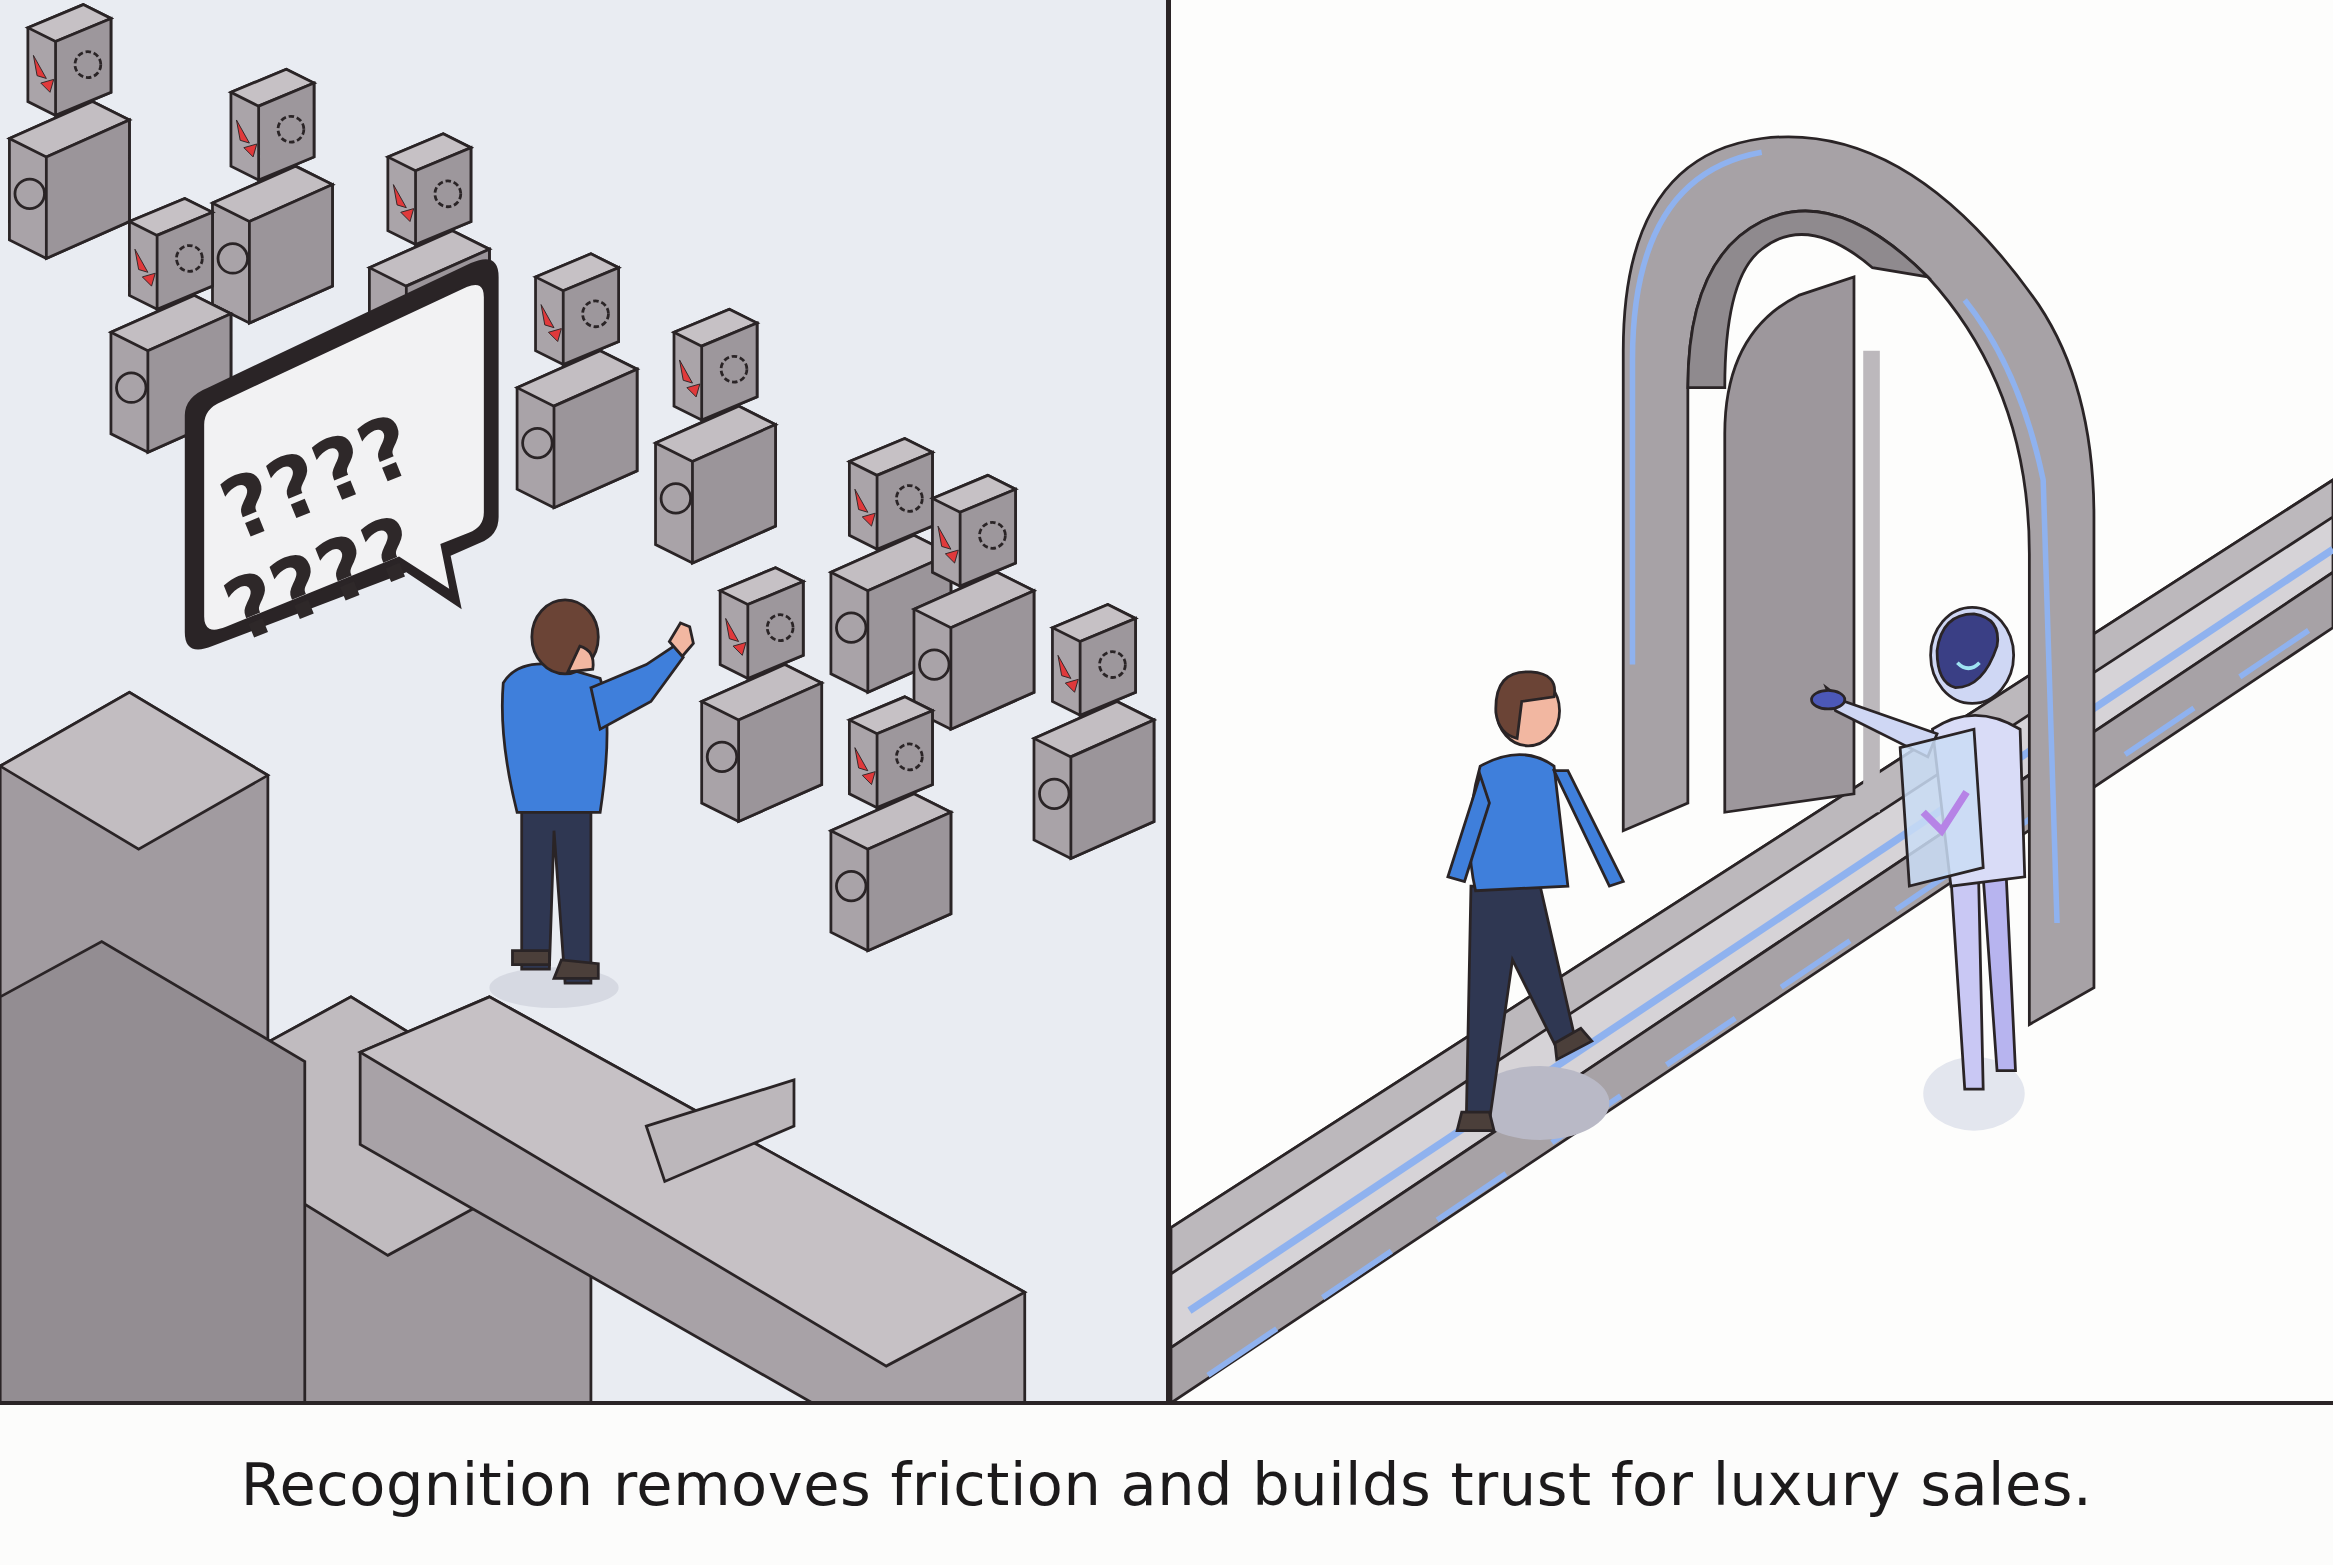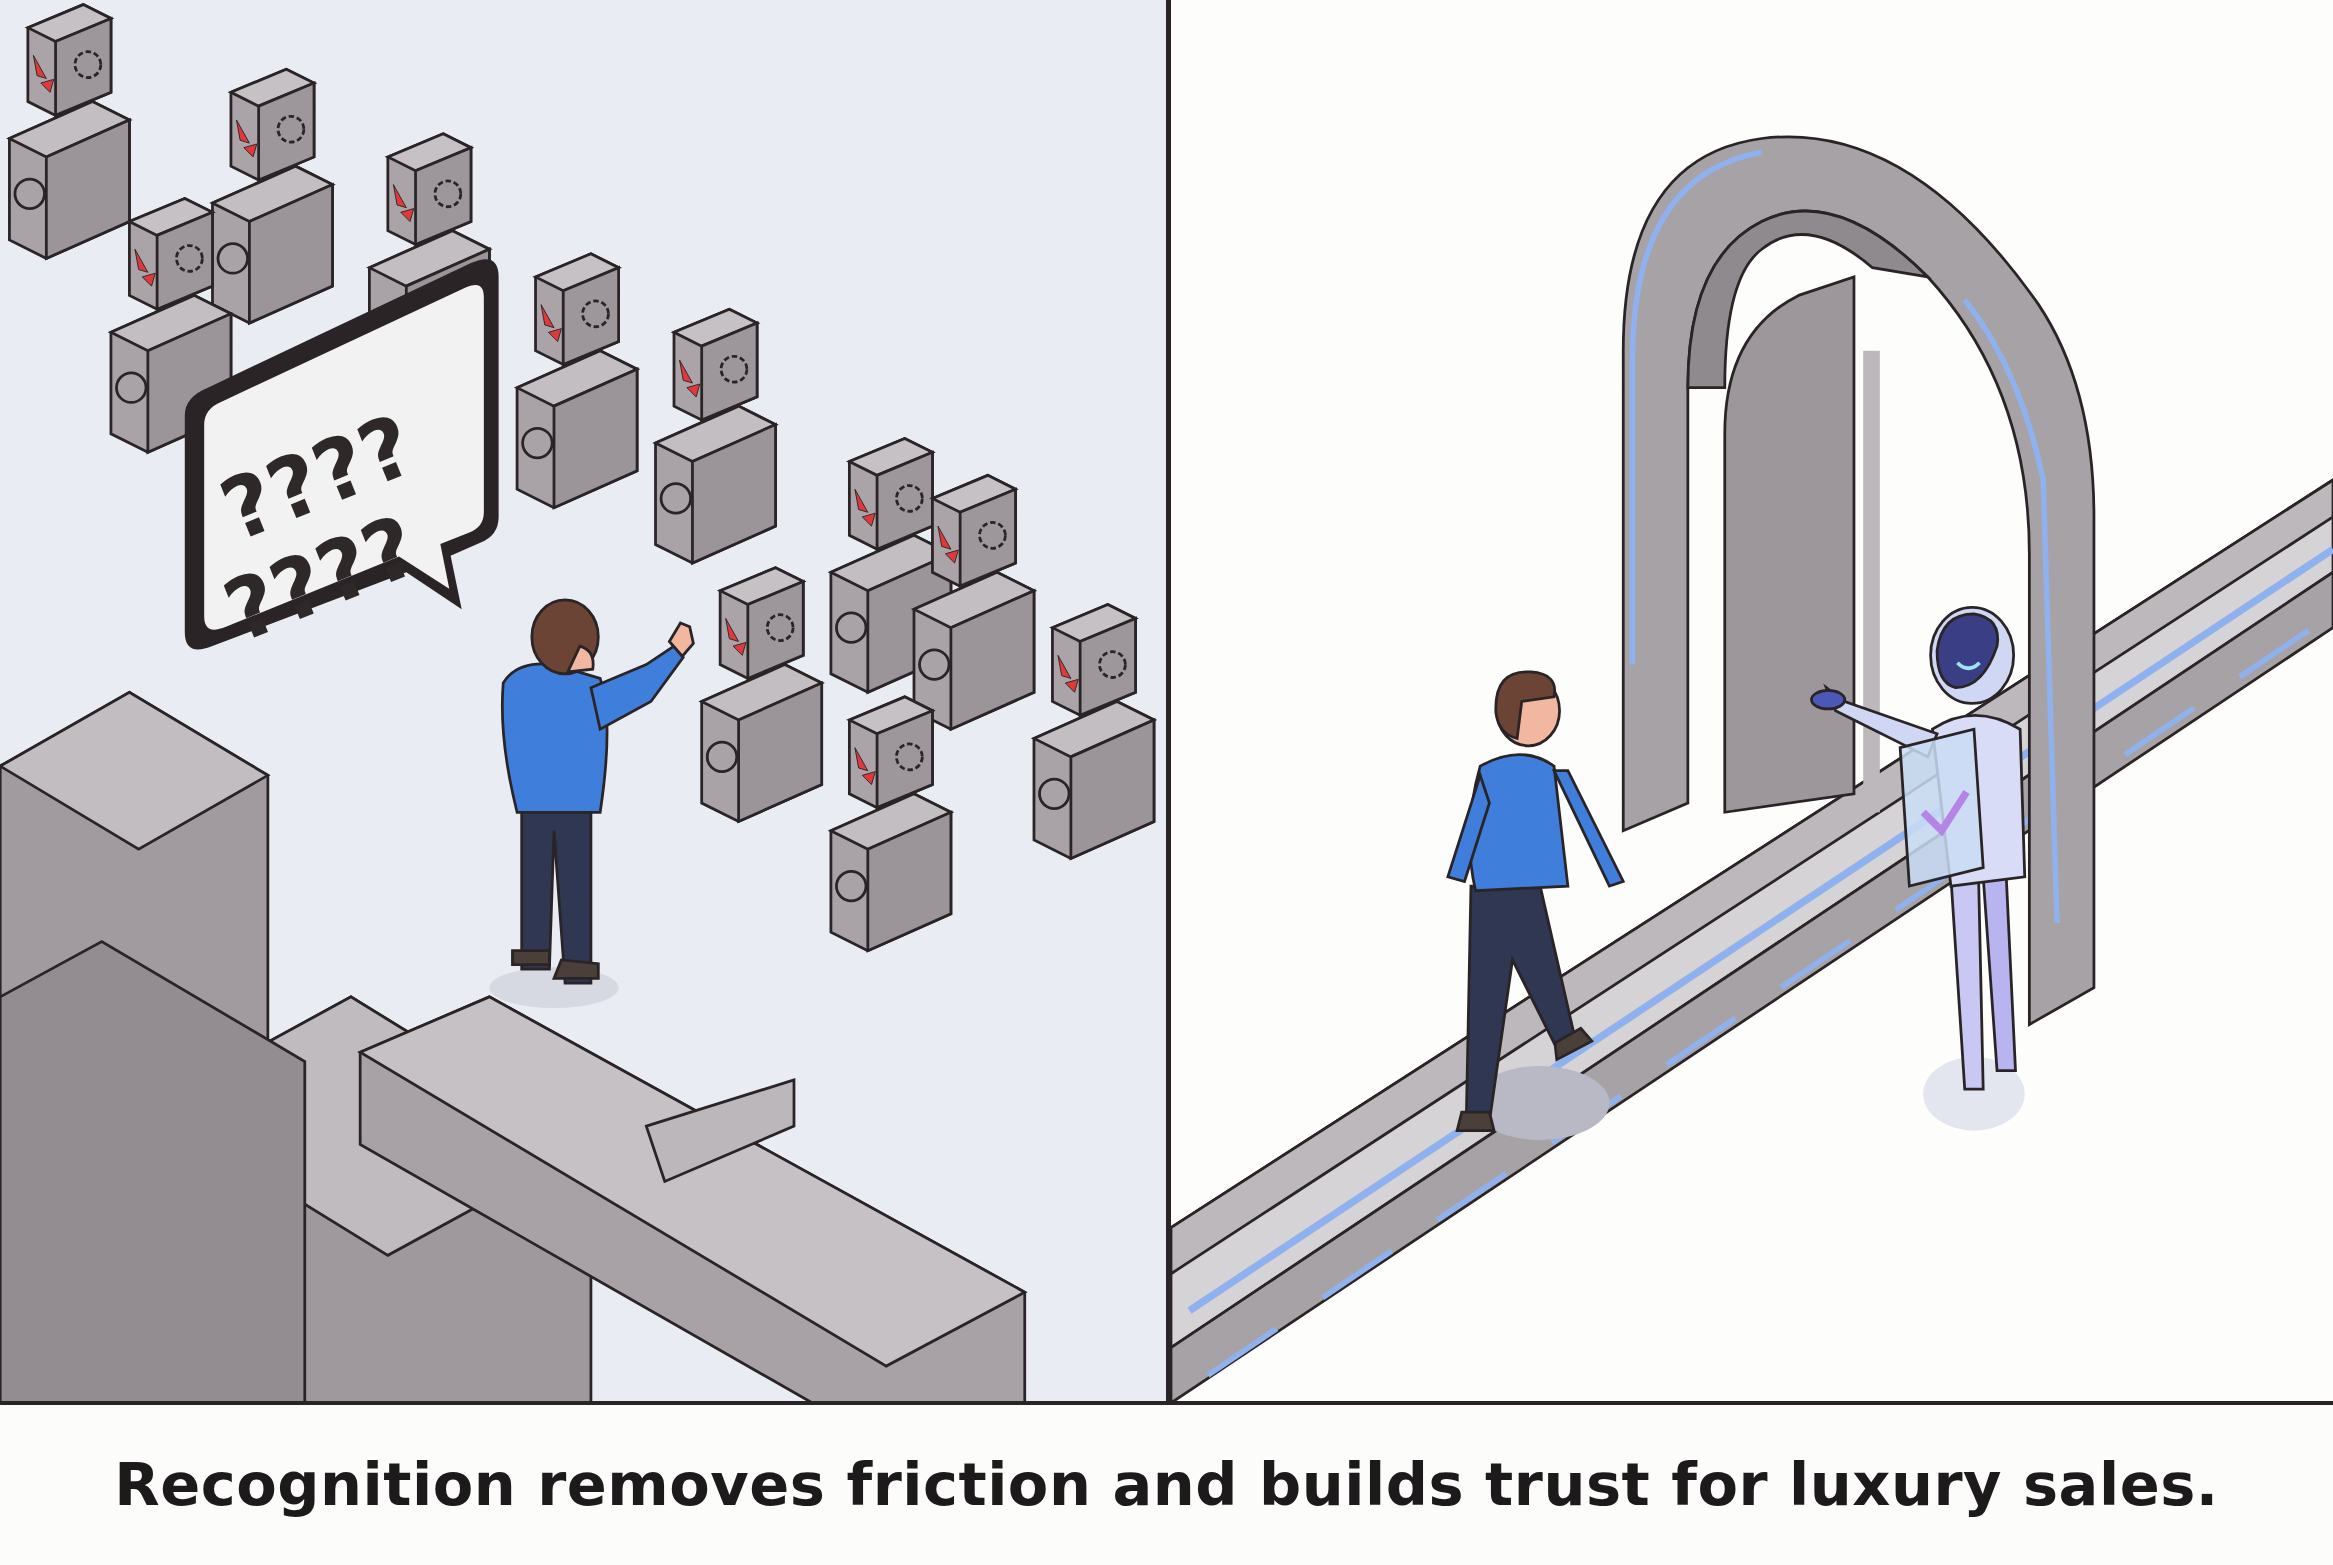--- a/index.html
+++ b/index.html
@@ -8,21 +8,21 @@
     font-family: "DejaVu Sans", sans-serif; position: relative;
   }
   .panel { position: absolute; top: 0; height: 1403px; overflow: hidden; }
   .panel-left { left: 0; width: 1168px; background: #e9ecf2; }
   .panel-right { left: 1171px; width: 1162px; background: #fdfdfc; }
   .divider { position: absolute; left: 1166px; top: 0; width: 4.6px; height: 1405px; background: #2a2426; }
   .baseline { position: absolute; left: 0; top: 1401px; width: 2333px; height: 3.7px; background: #2a2426; }
   .caption {
     position: absolute; left: 0; top: 1403px; width: 2333px; height: 162px;
     display: flex; align-items: center; justify-content: center;
-    font-size: 59px; color: #1c1a1b; letter-spacing: 0.5px; font-weight: 700;
+    font-size: 59px; color: #1c1a1b; letter-spacing: 0.5px; font-weight: 400;
   }
   svg { position: absolute; left: 0; top: 0; }
 </style>
 </head>
 <body>
 
 <div class="panel panel-left">
   <svg width="1168" height="1403" viewBox="0 0 1265 1520">
     <defs>
       <g id="robot">

